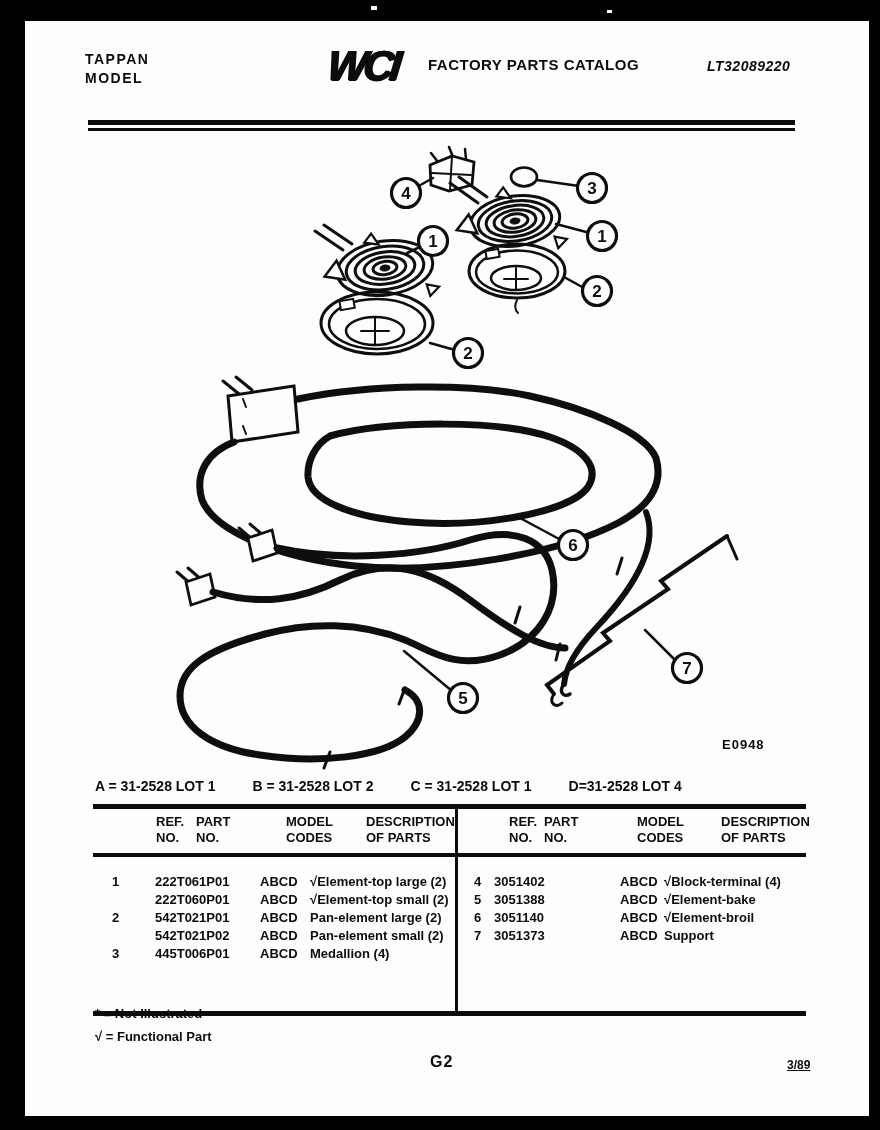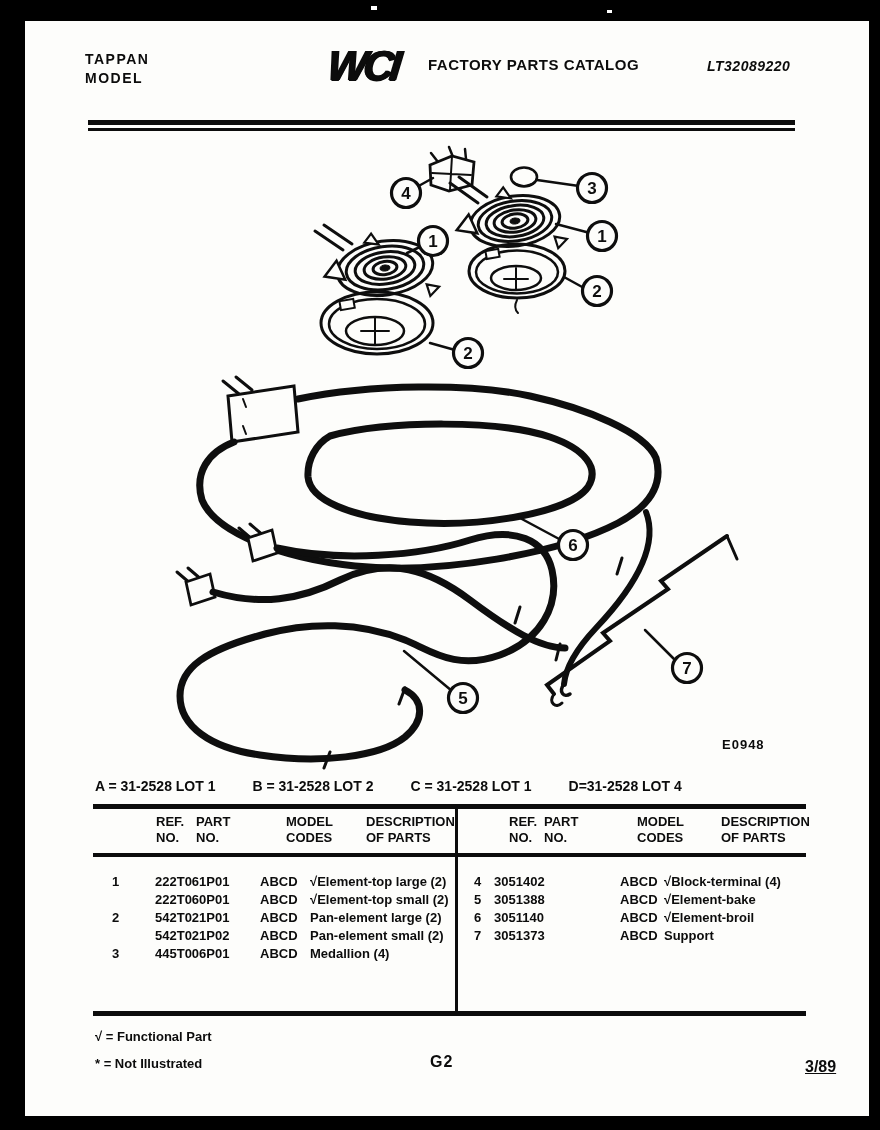--- a/index.html
+++ b/index.html
@@ -45,23 +45,23 @@
   .row{display:flex;height:18px;line-height:18px;white-space:nowrap;}
   .rows-left .c1{width:43px;}
   .rows-left .c2{width:105px;}
   .rows-left .c3{width:50px;}
   .rows-right .c1{width:20px;}
   .rows-right .c2{width:126px;}
   .rows-right .c3{width:44px;}
   .c4{flex:1;}
   
   .note1{left:95px;top:1029px;font-size:13px;font-weight:bold;}
-  .note2{left:95px;top:1056px;font-size:13px;font-weight:bold;}
+  .note2{left:95px;top:1006px;font-size:13px;font-weight:bold;}
   .page-num{left:430px;top:1053px;font-size:16px;font-weight:bold;letter-spacing:1px;}
-  .date{left:805px;top:1058px;font-size:16px;font-weight:bold;text-decoration:underline;}
+  .date{left:787px;top:1058px;font-size:12px;font-weight:bold;text-decoration:underline;}
   .speck{position:absolute;background:#fff;z-index:1;}
 </style>
 </head>
 <body>
 
 <div class="page"></div>
 <div class="speck" style="left:371px;top:6px;width:6px;height:4px;"></div>
 <div class="speck" style="left:607px;top:10px;width:5px;height:3px;"></div>
 
 <div class="abs brand" style="z-index:3;">

